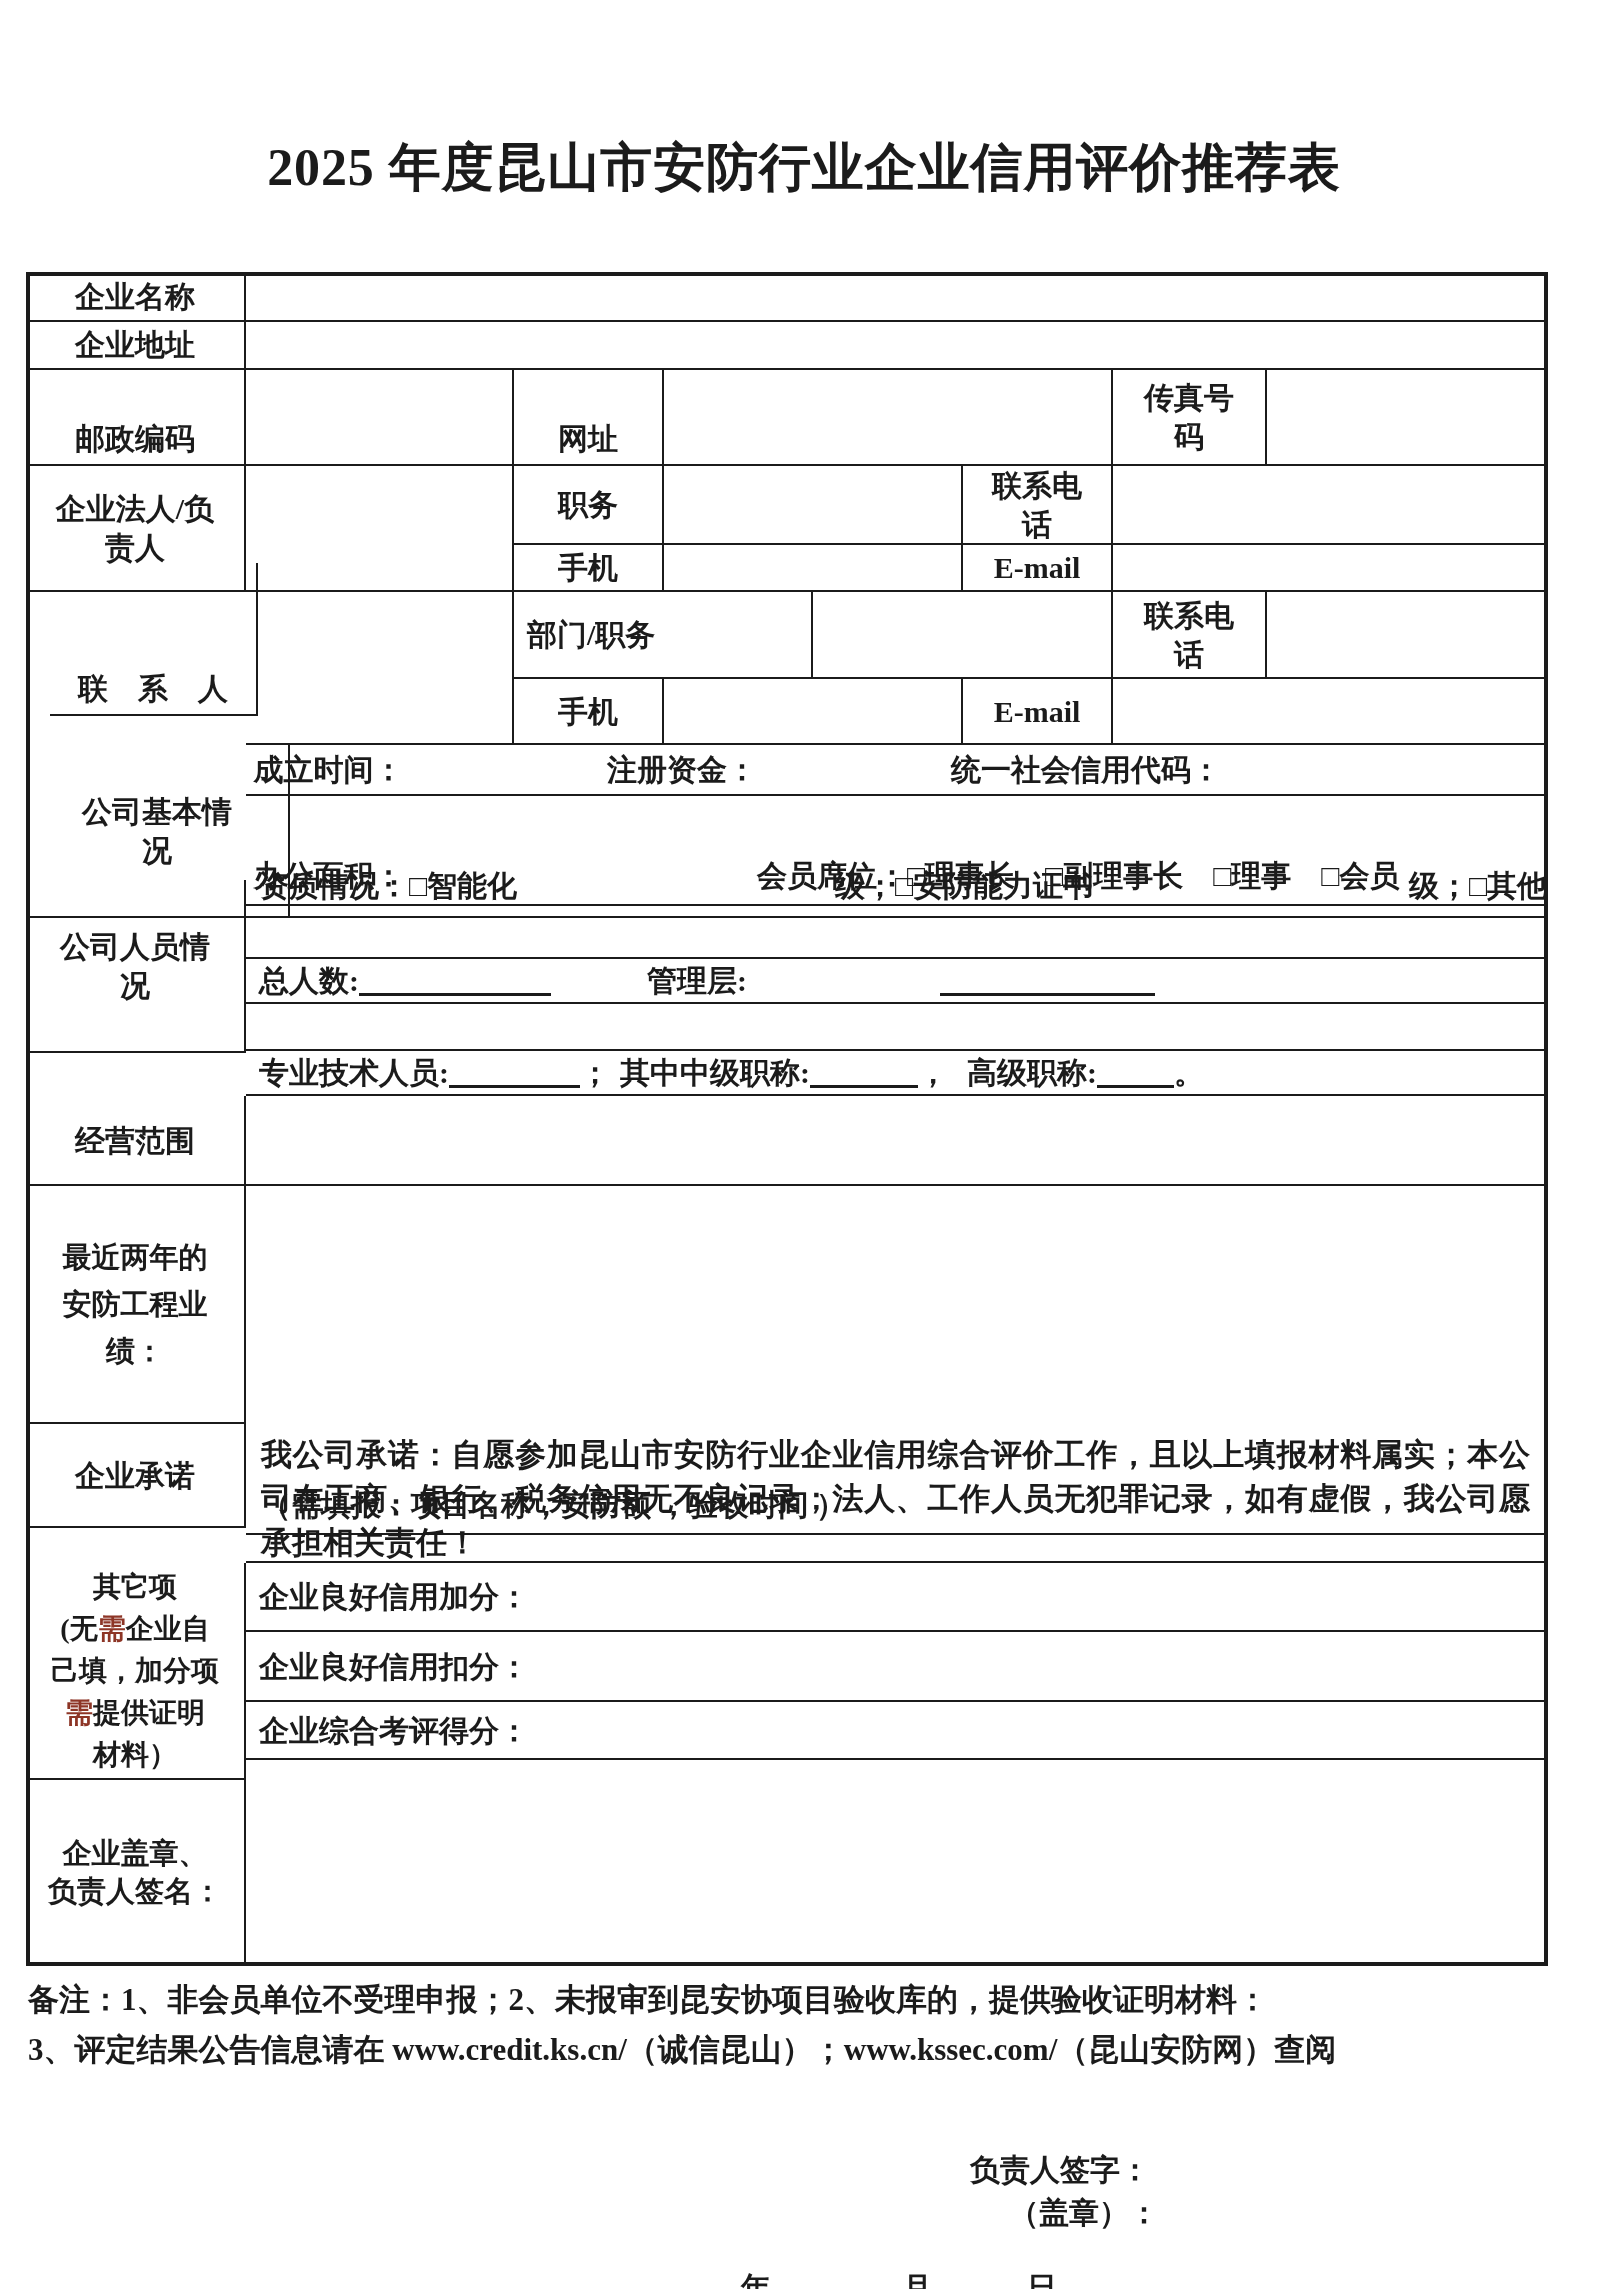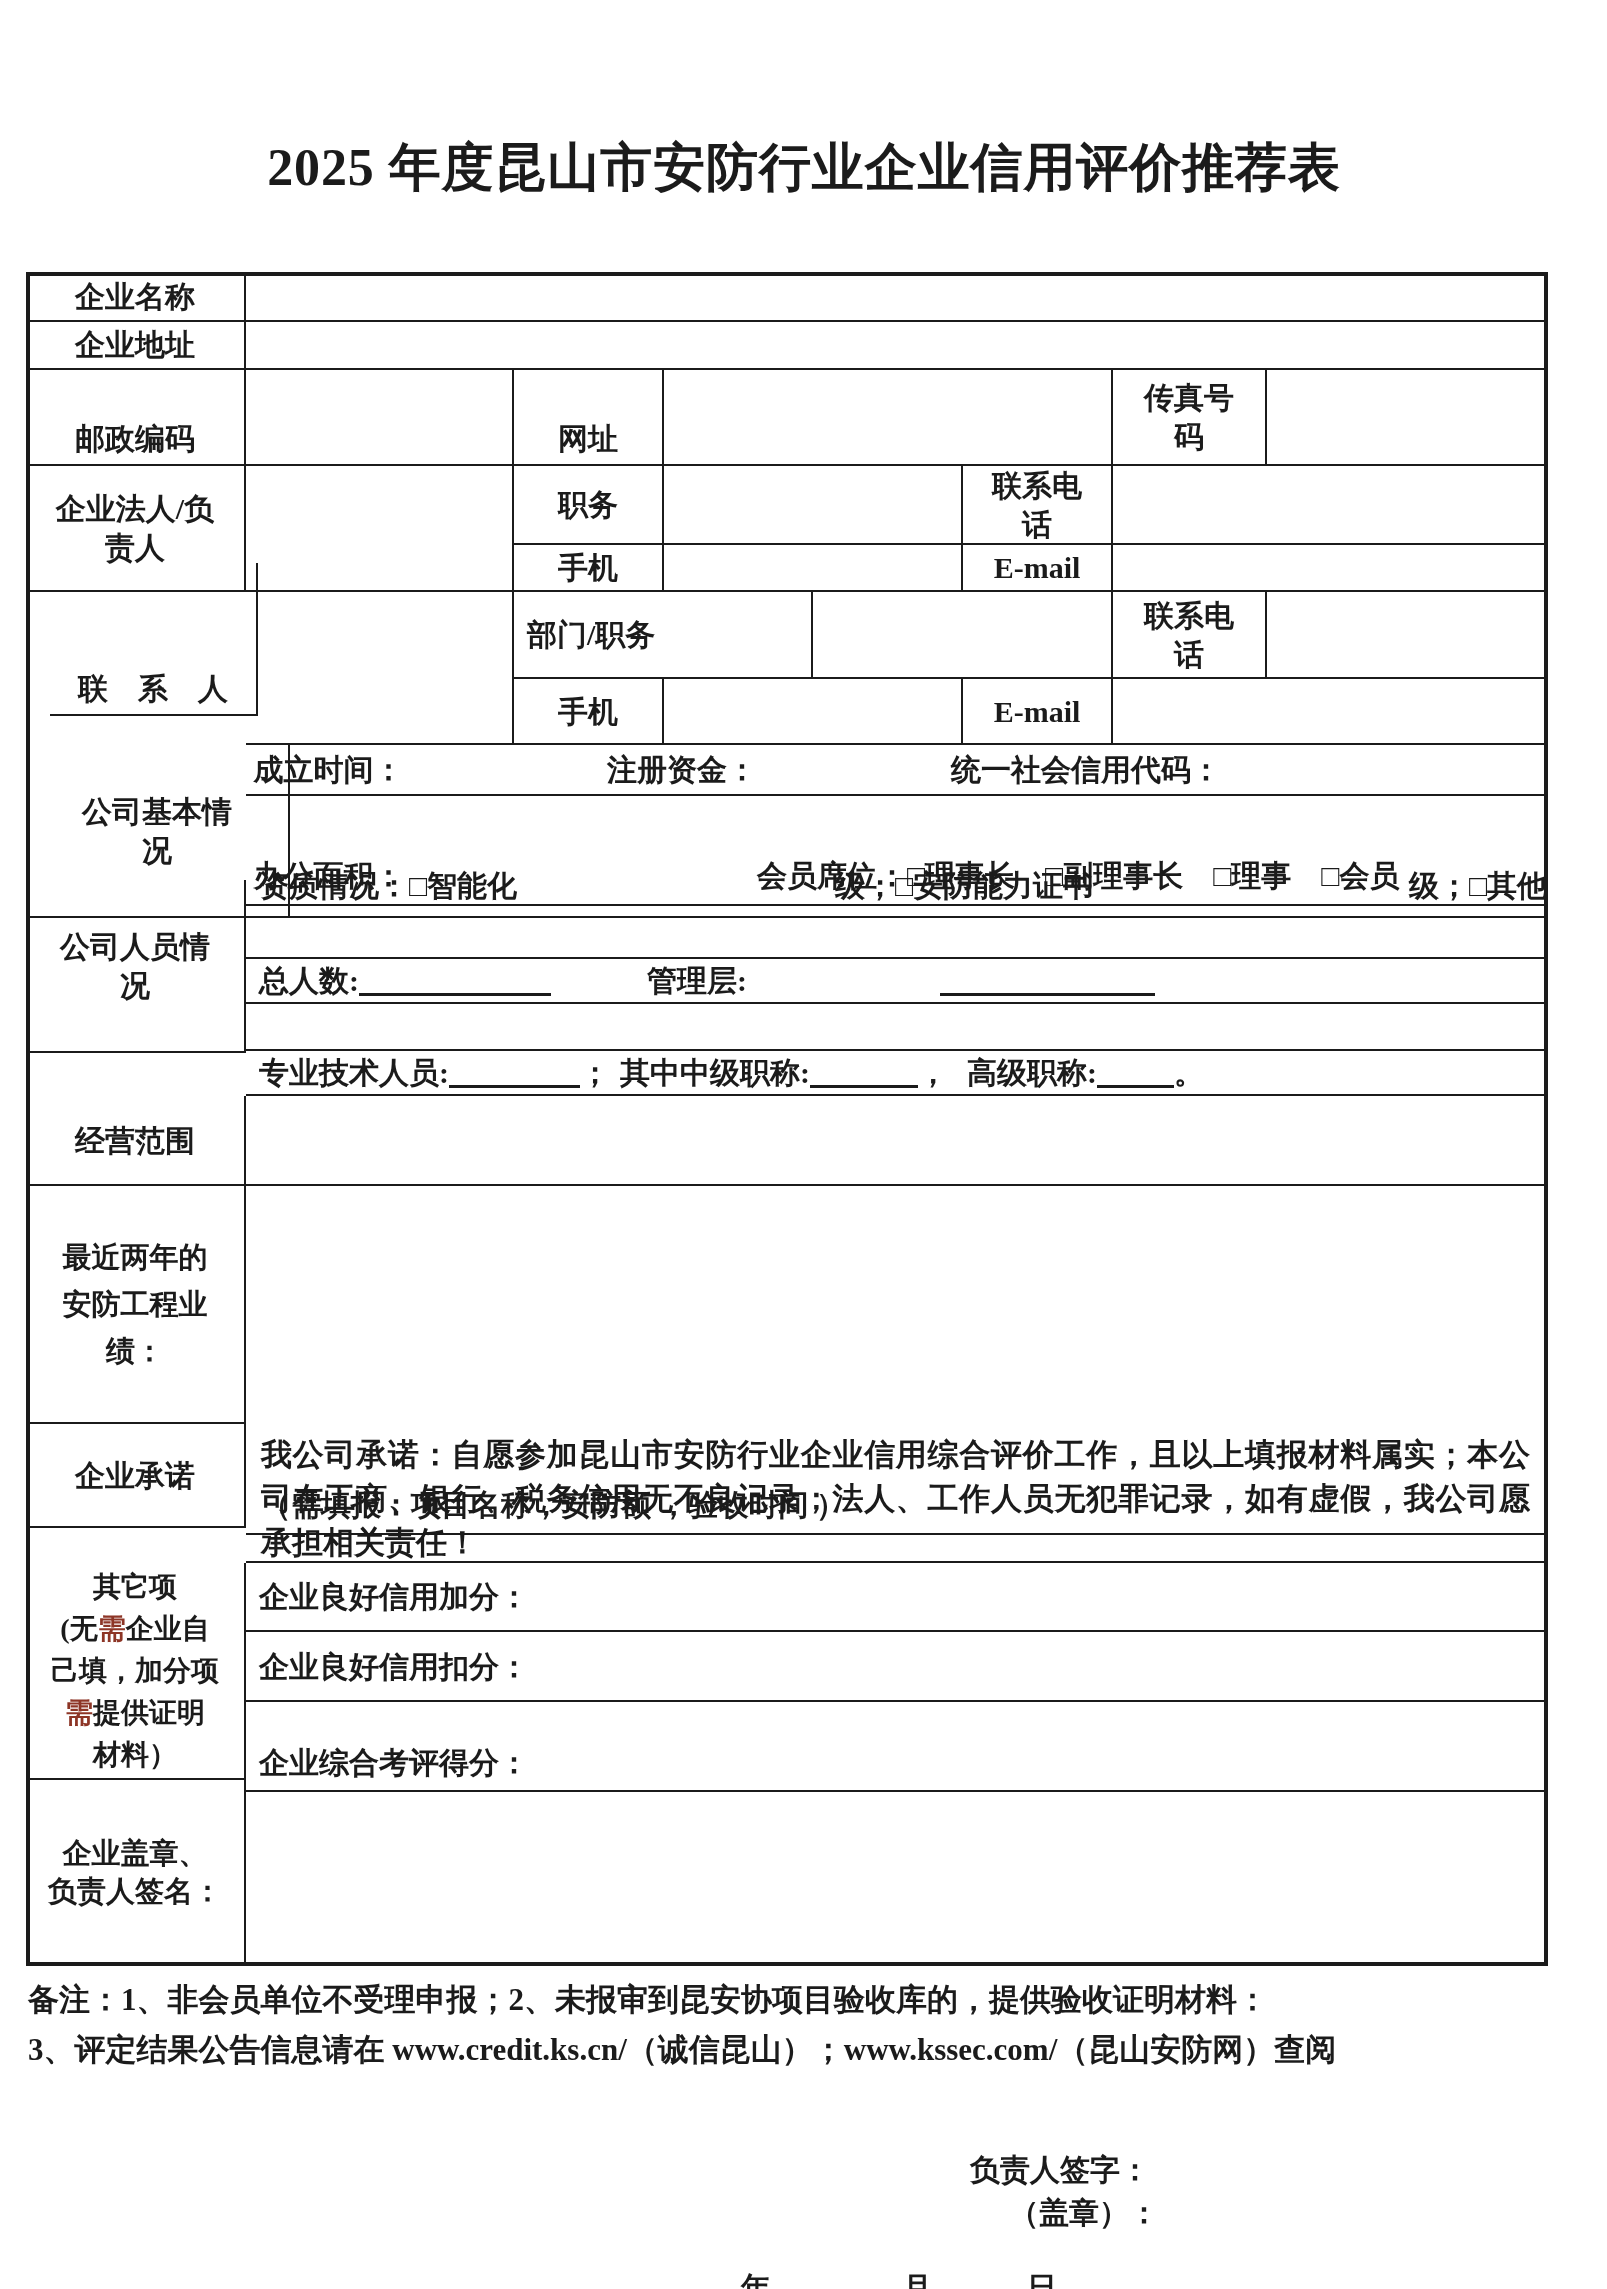--- a/index.html
+++ b/index.html
@@ -186,21 +186,21 @@
       <div><span class="red">需</span><span>提供证明</span></div>
       <div>材料）</div>
     </div>
   </div>
   <div class="cell nr left" style="left:246px;top:1563px;width:1301px;height:69px;">
     <span>企业良好信用加分：</span>
   </div>
   <div class="cell nr left" style="left:246px;top:1632px;width:1301px;height:70px;">
     <span>企业良好信用扣分：</span>
   </div>
-  <div class="cell nr left" style="left:246px;top:1702px;width:1301px;height:58px;margin-top:32px;">
+  <div class="cell nr left" style="left:246px;top:1702px;width:1301px;height:58px;">
     <span>企业综合考评得分：</span>
   </div>
 
   <div class="cell nb" style="left:26px;top:1780px;width:220px;height:186px;font-size:29px;">
     <div class="tc">
       <div>企业盖章、</div>
       <div>负责人签名：</div>
     </div>
   </div>
   <div class="cell nr nb rel" style="left:246px;top:1780px;width:1301px;height:186px;">

